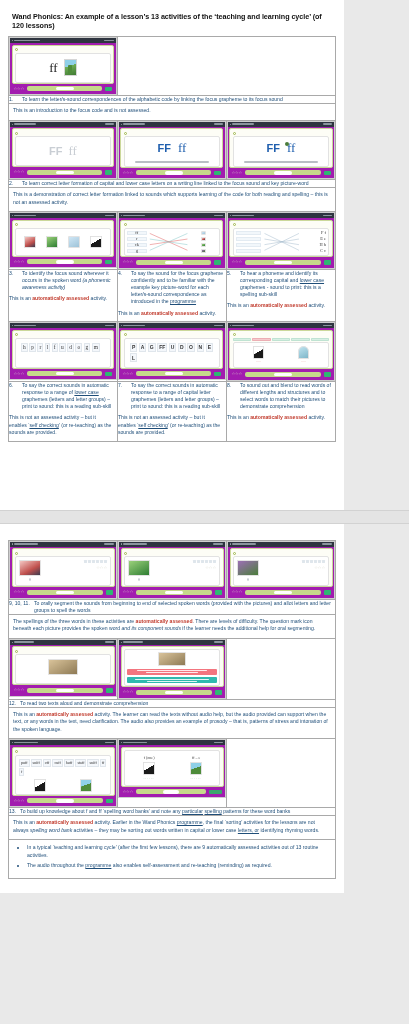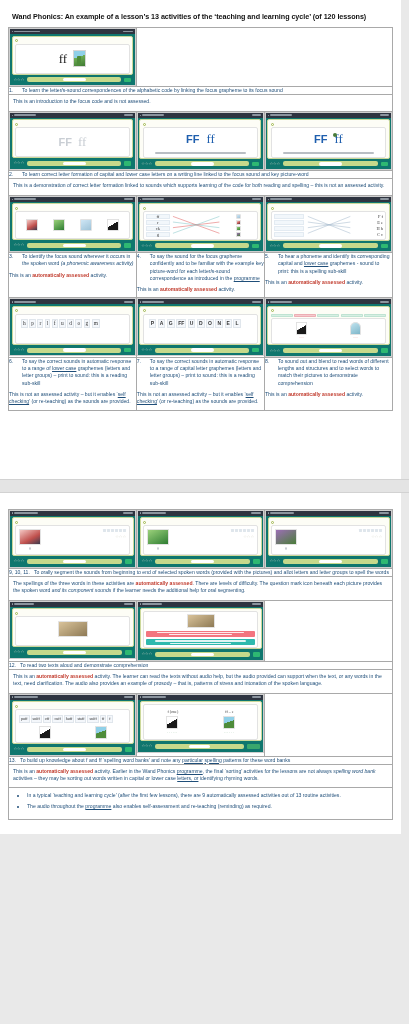--- a/index.html
+++ b/index.html
@@ -5,21 +5,21 @@
   * { box-sizing: border-box; margin: 0; padding: 0; }
   html, body {
     width: 409px;
     background: #e9e9e9;
     font-family: "Liberation Sans", sans-serif;
   }
   body { width: 409px; }
 
   .page {
     background: #ffffff;
-    width: 401px;
+    width: 344px;
     padding: 10px 8px 8px 8px;
   }
   .page-gap {
     height: 14px;
     background: #e4e4e4;
     border-top: 1px solid #d2d2d2;
     border-bottom: 1px solid #d2d2d2;
   }
 
   .doc-title {
@@ -77,21 +77,21 @@
     line-height: 1.5;
     padding: 4px 6px 5px 14px;
   }
   .bullets li { margin-bottom: 3px; margin-left: 4px; }
   .bullets li::marker { color: #1f4e79; }
   .bullets .u { text-decoration: underline; }
 
   
   .shot {
     width: 100%;
-    background: #0f766e;
+    background: #a21caf;
     border: 0.6px solid #cfcfcf;
     overflow: hidden;
   }
   .shot-bar {
     height: 5px;
     background: #2e3440;
     display: flex;
     align-items: center;
     justify-content: space-between;
     padding: 0 2px;

